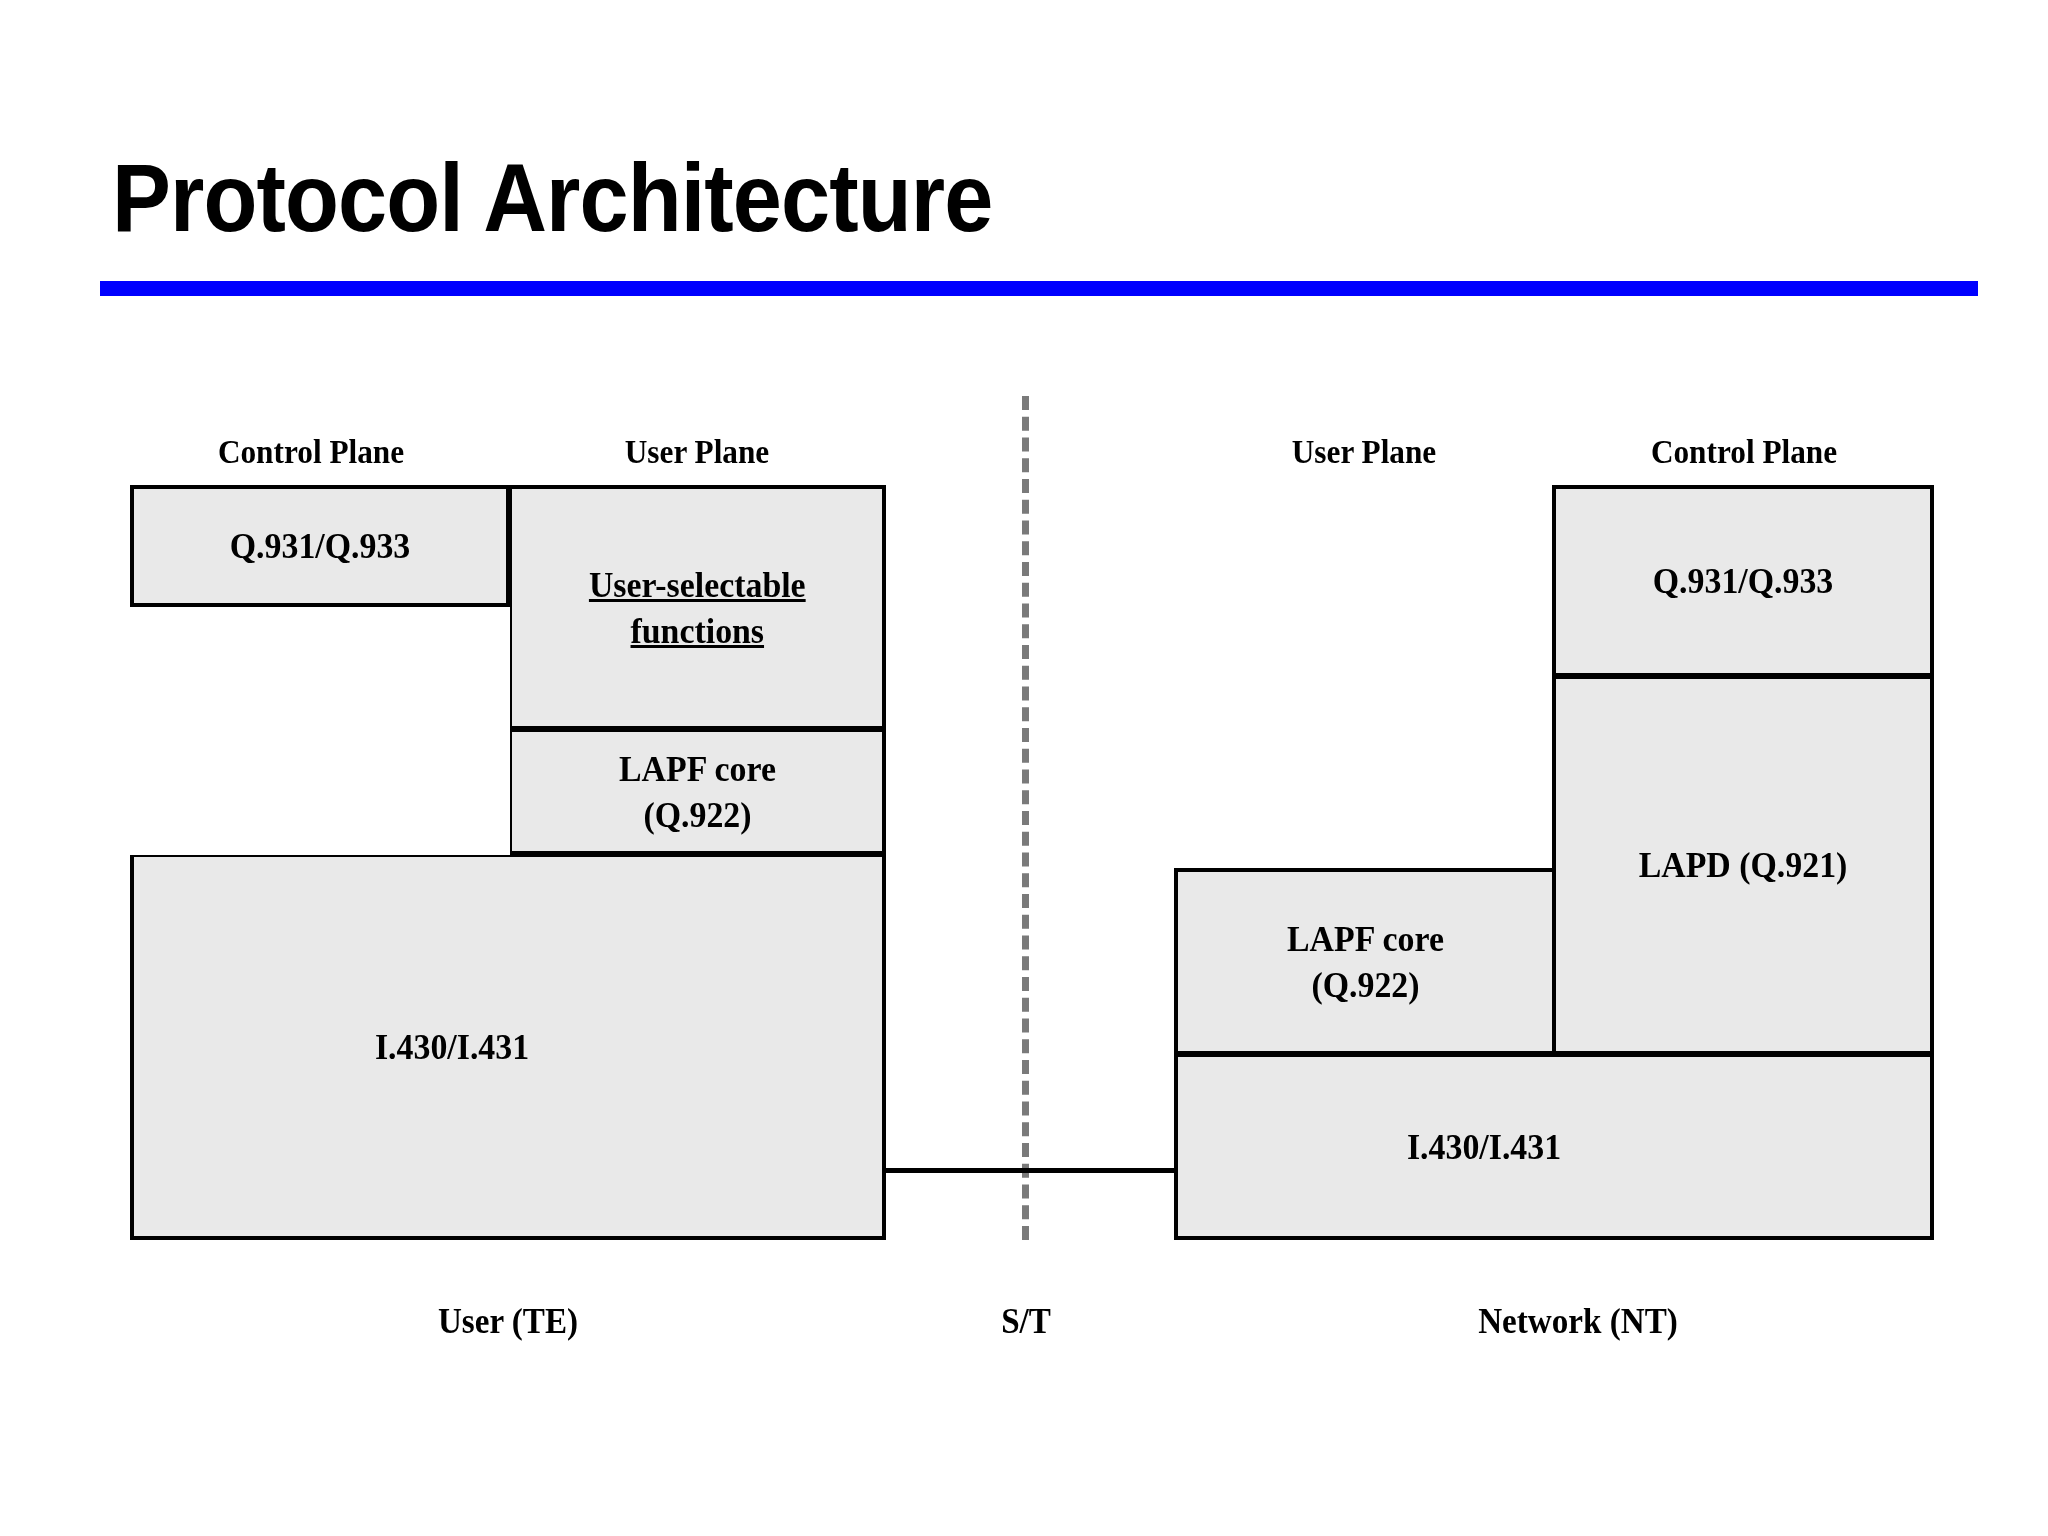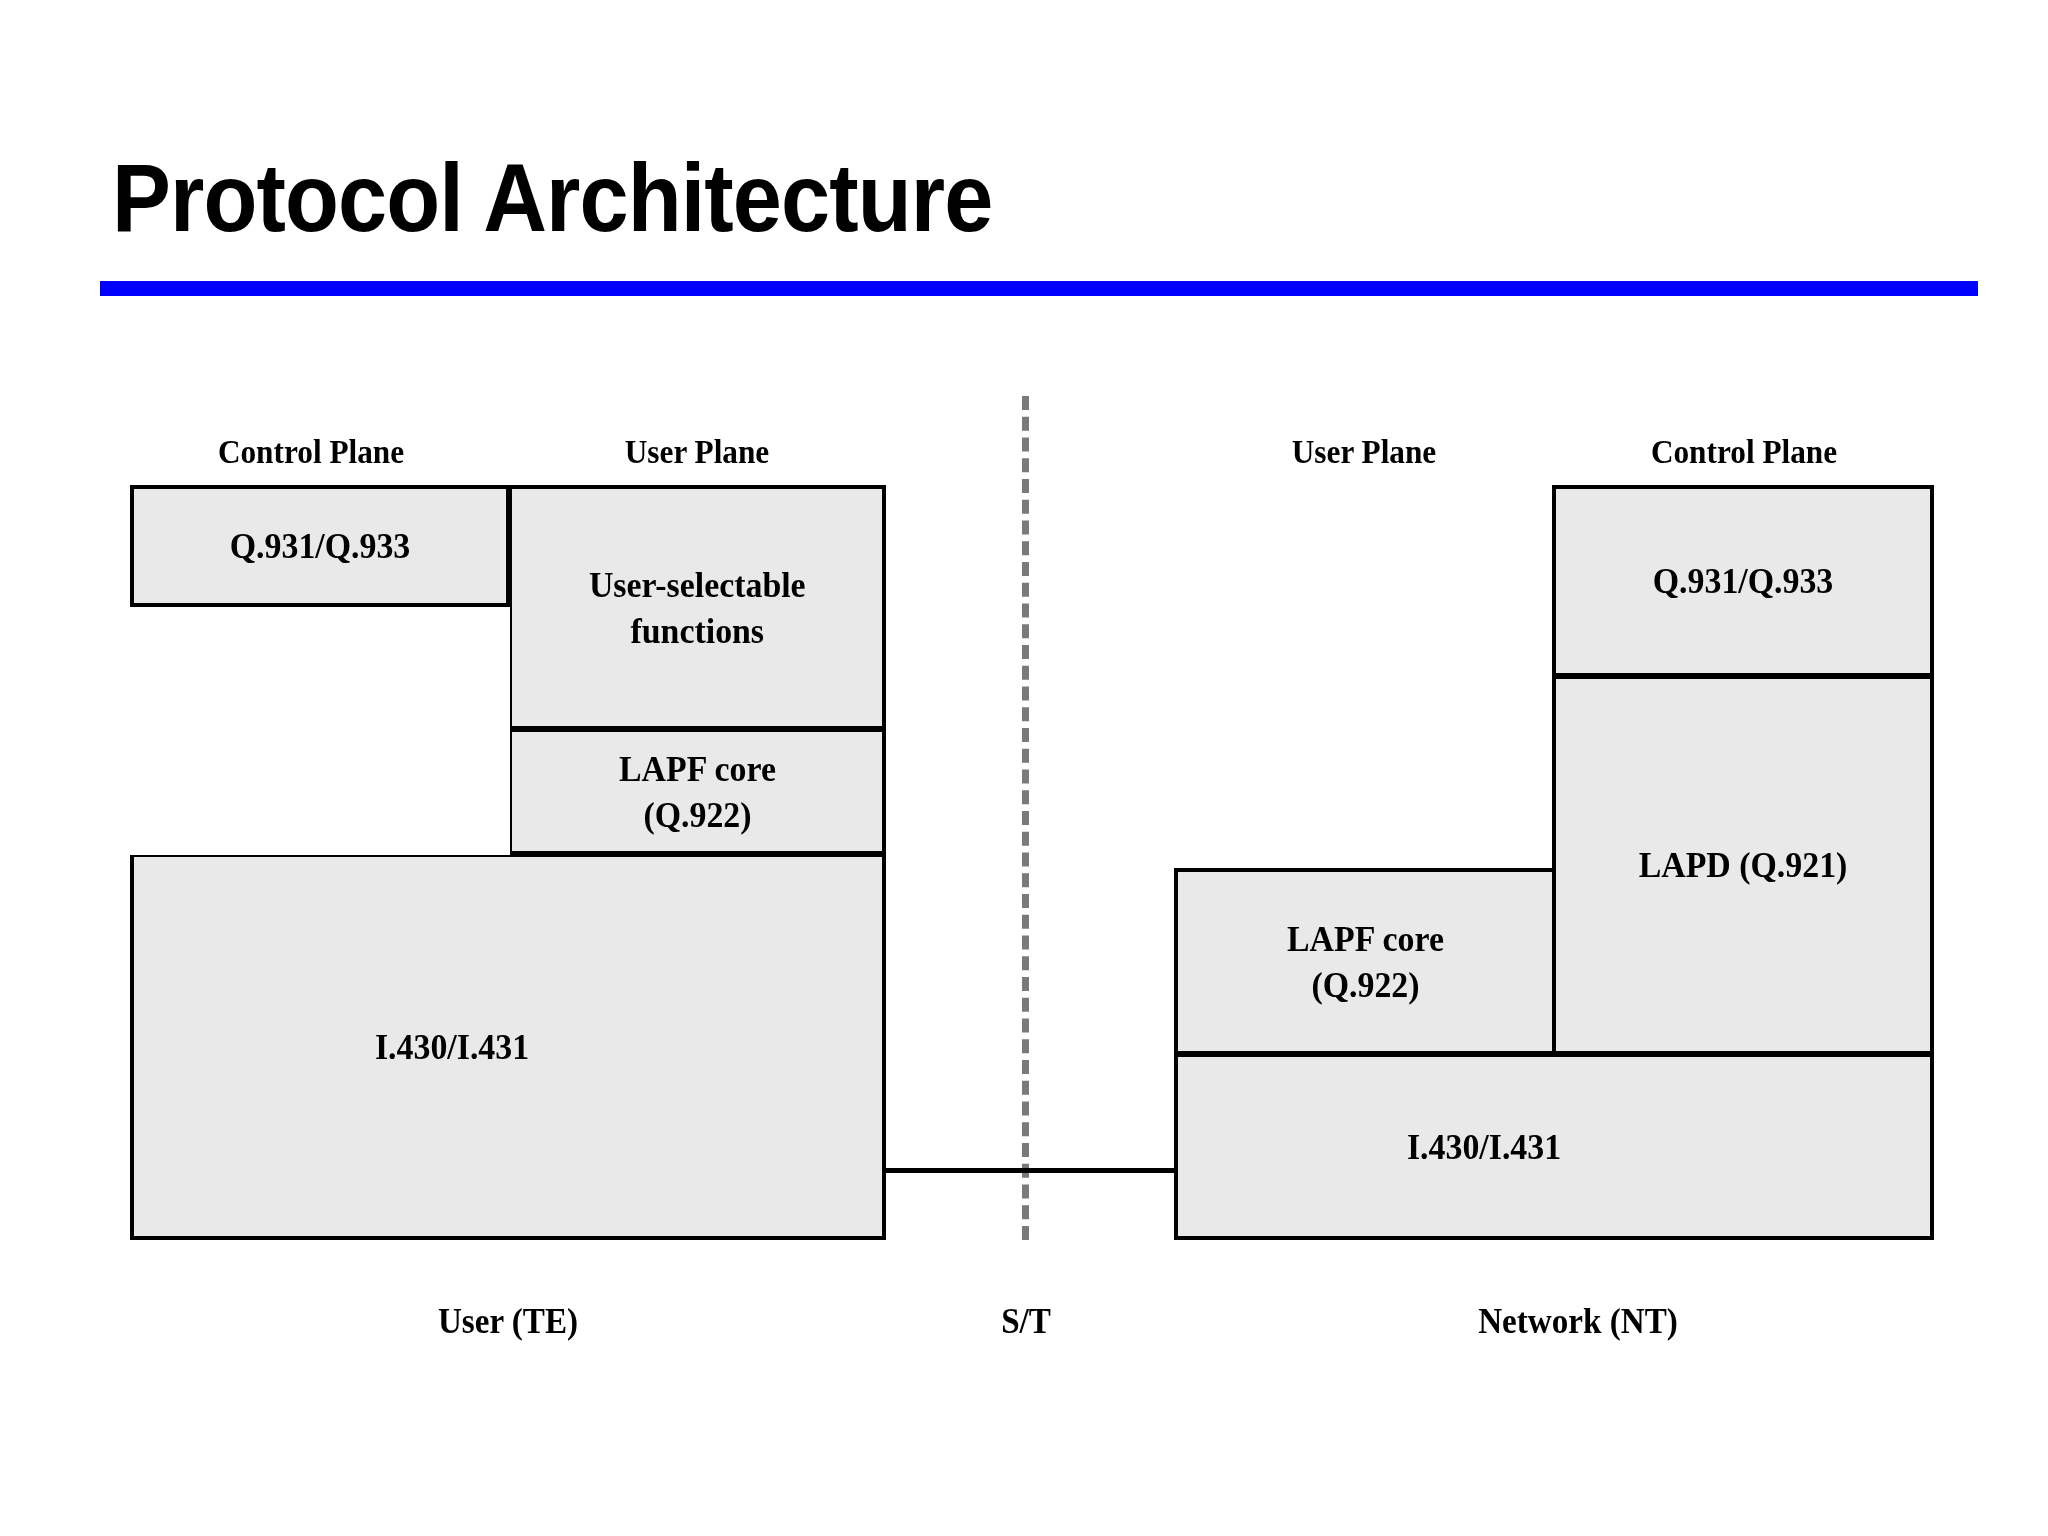--- a/index.html
+++ b/index.html
@@ -127,21 +127,21 @@
 
   <div class="plane-label" style="left:122px; top:432px; width:362px;">Control Plane</div>
 
   <div class="plane-label" style="left:500px; top:432px; width:378px;">User Plane</div>
 
   <div class="pbox" style="left:122px; top:485px; width:380px; height:122px;">
     <span class="ptext">Q.931/Q.933</span>
   </div>
 
 
-  <div class="pbox no-left" style="left:502px; top:485px; width:376px; height:245px;">
+  <div class="pbox no-left" style="left:502px; top:485px; width:376px; height:245px;text-decoration:underline;">
     <span class="ptext">User-selectable
 functions</span>
   </div>
 
   <div class="pbox no-left no-top" style="left:502px; top:730px; width:376px; height:125px;">
     <span class="ptext">LAPF core
 (Q.922)</span>
   </div>
 
   <div class="pbox no-top" style="left:122px; top:855px; width:756px; height:385px;">

